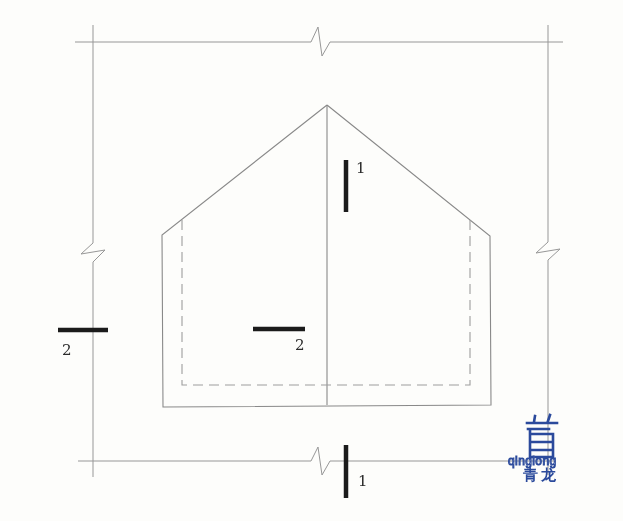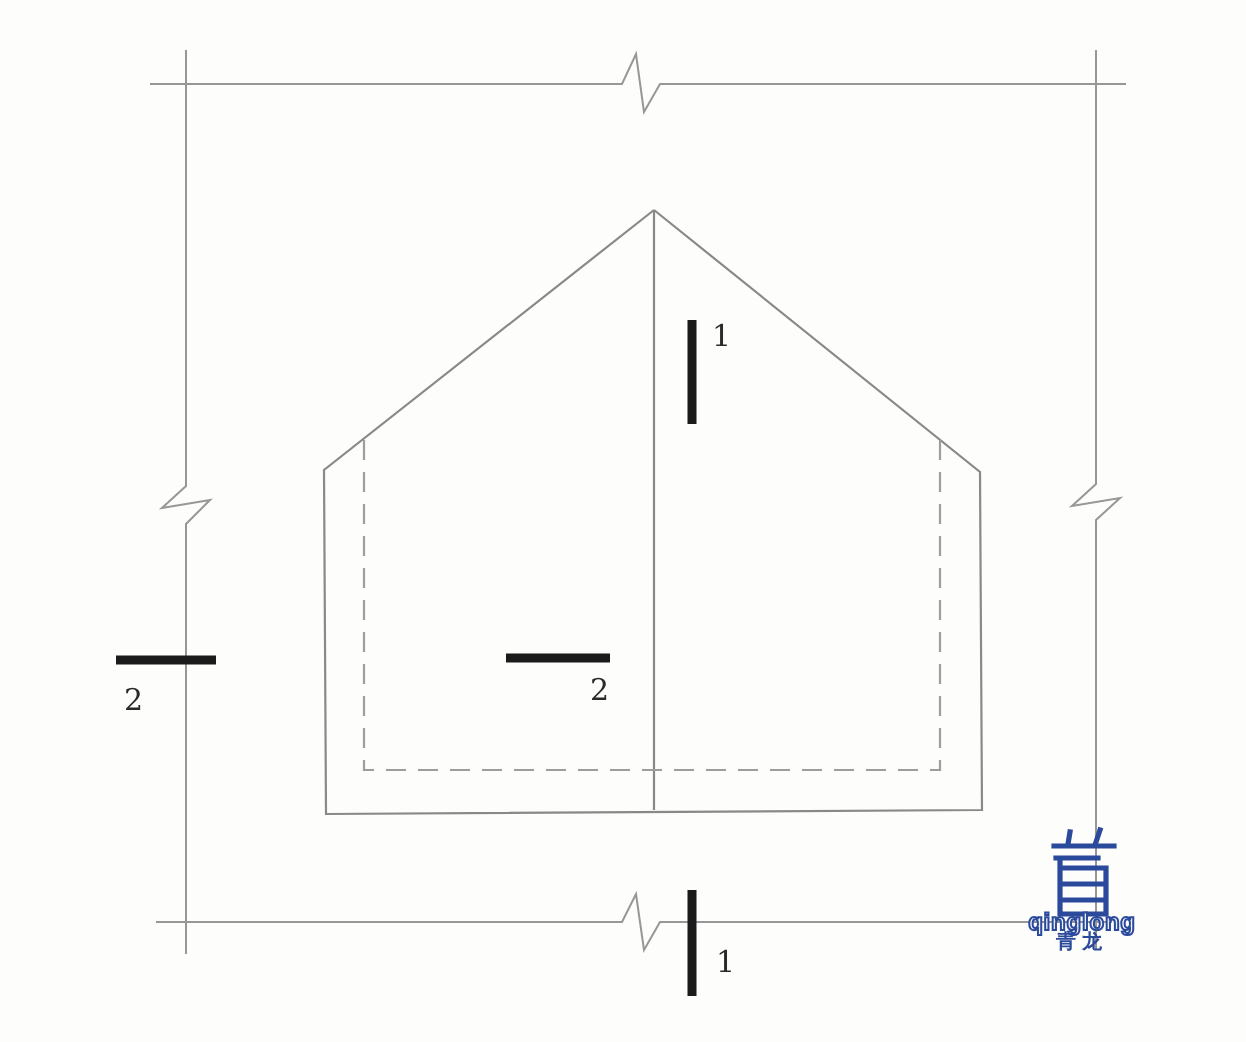--- a/index.html
+++ b/index.html
@@ -25,33 +25,32 @@
   .label {
     position: absolute;
     font-family: "DejaVu Serif", serif;
     font-size: 15px;
     color: #2a2a2a;
     line-height: 1;
   }
   .logo-word {
     position: absolute;
     left: 508px; top: 455px; width: 66px;
-    text-align: center;
     font-family: "Liberation Sans", sans-serif;
-    font-size: 12px; font-weight: bold;
+    font-size: 12px; font-weight: normal;
     letter-spacing: 0.4px;
     color: #eef1f8;
     -webkit-text-stroke: 1px #2b4a9c;
     line-height: 1;
   }
   .logo-cn {
     position: absolute;
     left: 508px; top: 467px; width: 66px;
     text-align: center;
-    font-size: 10px; font-weight: bold;
+    font-size: 15px; font-weight: bold;
     letter-spacing: 3px;
     color: #2b4a9c;
     line-height: 1;
   }
 </style>
 </head>
 <body>
 
 <div class="page">
 

